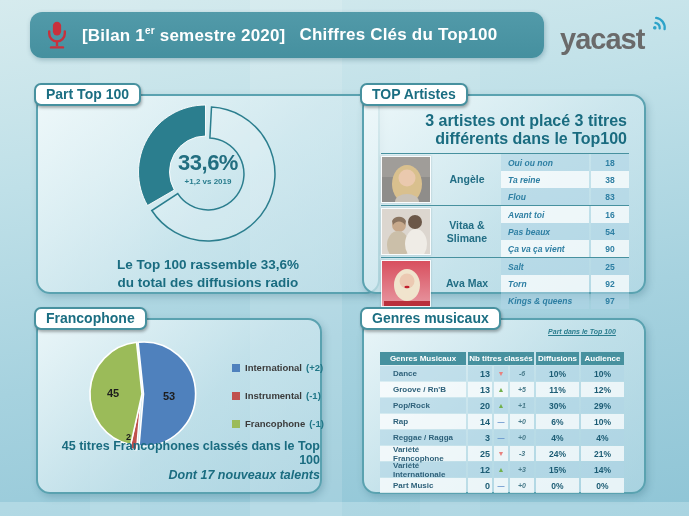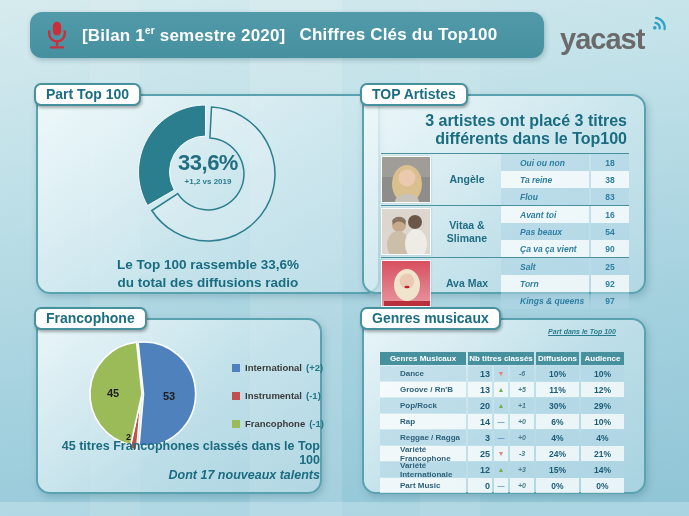--- a/index.html
+++ b/index.html
@@ -47,21 +47,21 @@
   
   .p2-inner { padding:16px 17px 6px; }
   .p2-sub { text-align:right; font-size:16px; font-weight:800; color:#1a6c80; margin-bottom:5px; }
   .art-table { width:248px; margin:0 auto; }
   .art-group { display:grid; grid-template-columns:52px 64px 1fr 38px; column-gap:2px;
     grid-template-rows:17px 17px 17px; border-top:1.5px solid #47919f; align-items:stretch; }
   .art-photo { grid-row:1/4; align-self:center; width:50px; height:47px; border:1px solid rgba(255,255,255,0.85);
     box-shadow:0 0 2px rgba(60,90,100,0.3); overflow:hidden; }
   .art-photo svg { display:block; }
   .art-name { grid-row:1/4; align-self:center; text-align:center; font-size:10.5px; font-weight:800; color:#226e85; line-height:1.15; }
-  .song-cell { display:flex; align-items:center; padding-left:19px; font-size:8.5px; font-weight:700;
+  .song-cell { display:flex; align-items:center; padding-left:7px; font-size:8.5px; font-weight:700;
     font-style:italic; color:#2e7fa3; }
   .rank-cell { display:flex; align-items:center; justify-content:center; font-size:8.5px; font-weight:700; color:#2e7fa3; }
   .rowbg-a { background:rgba(176,214,229,0.55); }
   .rowbg-b { background:rgba(255,255,255,0.72); }
 
   
   .pie-svg { position:absolute; left:44px; top:16px; }
   .pie-num { font-size:11px; font-weight:700; fill:#1d1d1d; font-family:"Liberation Sans",sans-serif; }
   .pie-num-sm { font-size:9px; }
   .legend { position:absolute; left:194px; top:42px; }
@@ -76,21 +76,21 @@
 
   
   .p4-inner { position:relative; padding:16px 16px 6px; }
   .gt-note { position:absolute; right:16px; top:8px; width:92px; text-align:center;
     font-size:7px; font-style:italic; text-decoration:underline; color:#2a7d8e; font-weight:600; }
   .gt { display:grid; grid-template-columns:86px 24px 14px 24px 43px 43px; column-gap:2px; row-gap:1px; margin-top:16px; }
   .gt-h { background:#47919f; color:#fff; font-size:8px; font-weight:700; display:flex; align-items:center;
     justify-content:center; height:13px; }
   .gt-h.span3 { grid-column:2/5; }
   .gt-cell { height:15px; display:flex; align-items:center; font-size:8px; }
-  .g-name { padding-left:20px; font-weight:700; color:#2e617a; }
+  .g-name { padding-left:13px; font-weight:700; color:#2e617a; }
   .g-nb { justify-content:flex-end; padding-right:2px; font-size:9px; font-weight:800; color:#1c5c74; }
   .g-tr { justify-content:center; font-size:7px; }
   .t-up { color:#72b04c; } .t-down { color:#e8827f; } .t-flat { color:#5f8dc9; font-weight:800; }
   .g-dl { justify-content:center; font-size:7px; font-style:italic; font-weight:600; color:#4a7c8c; }
   .g-pc { justify-content:center; font-size:8.5px; font-weight:800; color:#1c5c74; }
 </style>
 </head>
 <body>
 
 <div class="stage">

